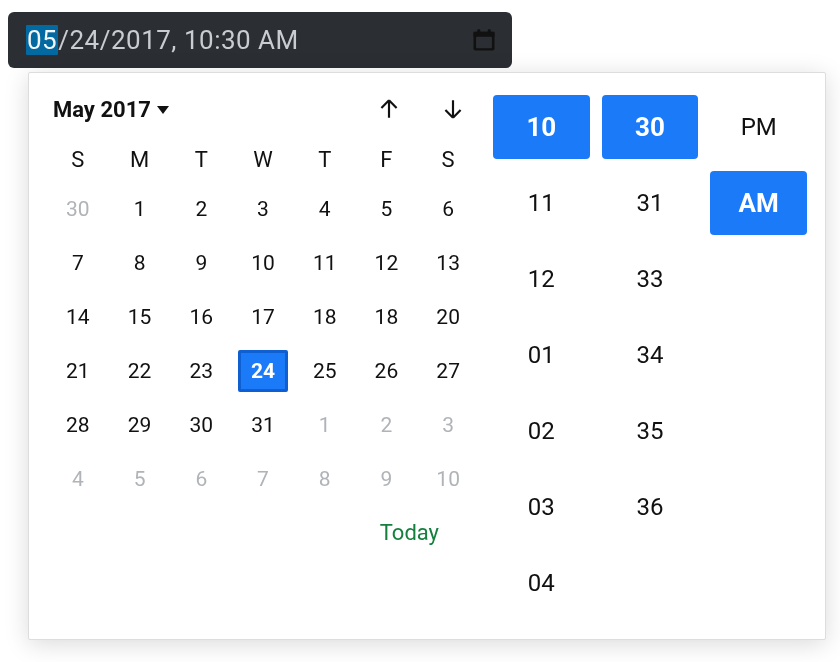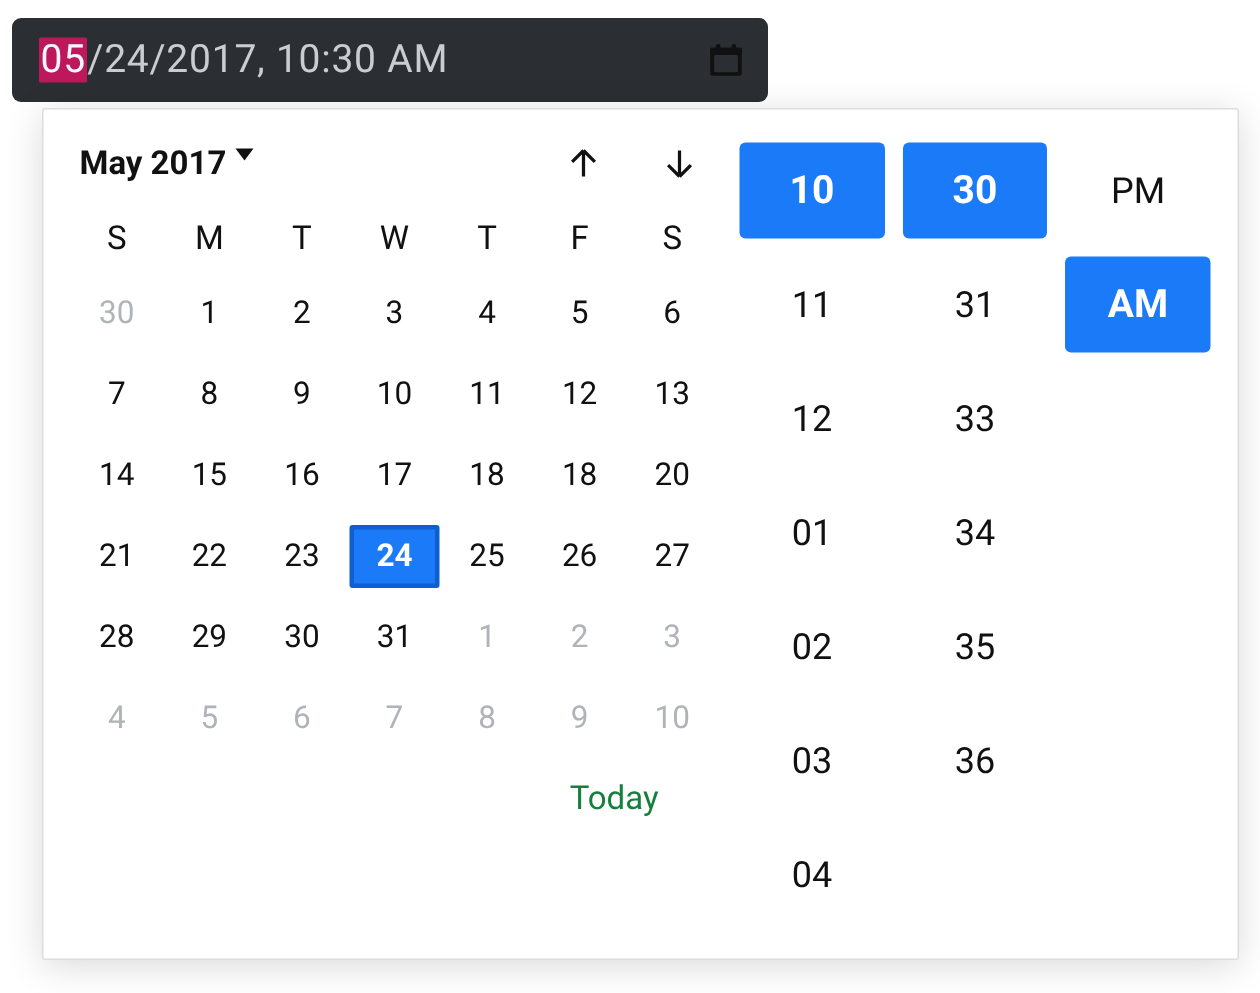--- a/index.html
+++ b/index.html
@@ -24,21 +24,21 @@
     z-index: 1;
   }
   .input-text {
     color: #c9cdd1;
     font-size: 26px;
     letter-spacing: 0.5px;
     display: flex;
     align-items: baseline;
   }
   .sel {
-    background: #be185d;
+    background: #0369a1;
     color: #f2f6fb;
     padding: 0 1px;
     border-radius: 1px;
   }
   .cal-icon {
     width: 28px;
     height: 28px;
     display: flex;
     align-items: center;
     justify-content: center;
@@ -66,20 +66,21 @@
   }
 
   .cal-header {
     display: flex;
     align-items: center;
     justify-content: space-between;
     padding: 0 6px 10px 6px;
   }
   .month-btn {
     display: flex;
+    align-items: center;
     gap: 6px;
     font-size: 22px;
     font-weight: 700;
     color: #111;
     cursor: pointer;
   }
   .month-btn .tri {
     display: inline-block;
     width: 0; height: 0;
     border-left: 6px solid transparent;
@@ -120,21 +121,21 @@
     align-items: center;
     justify-content: center;
     cursor: pointer;
     position: relative;
   }
   .day-cell.outside { color: #b0b3b7; }
   .day-cell.selected .daybox {
     background: #1a7af8;
     color: #fff;
     border: 3px solid #0f5fd0;
-    width: 60px;
+    width: 50px;
     height: 42px;
     display: flex;
     align-items: center;
     justify-content: center;
     font-weight: 700;
     font-size: 21px;
     border-radius: 2px;
   }
   .today-row {
     text-align: right;

